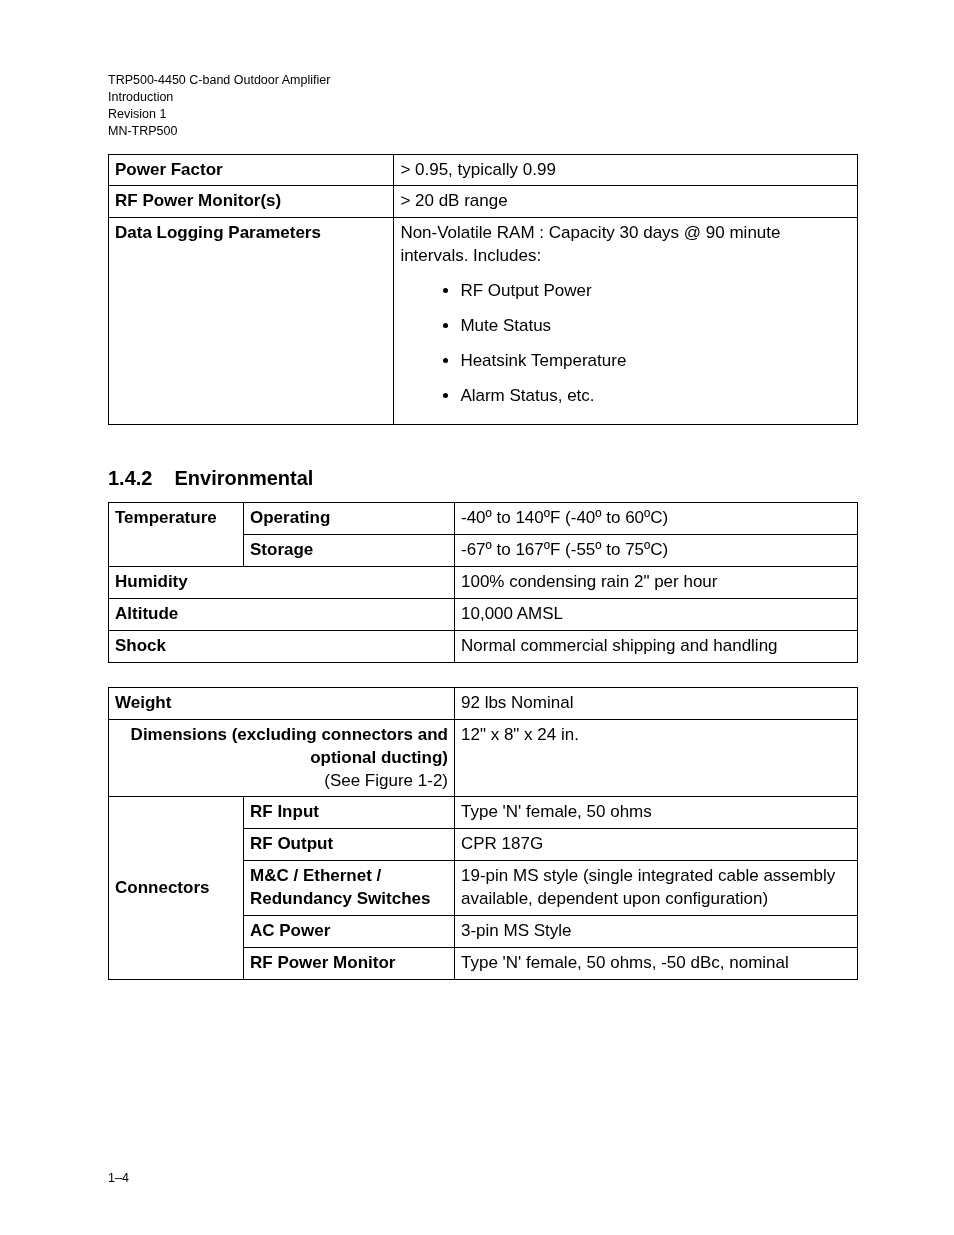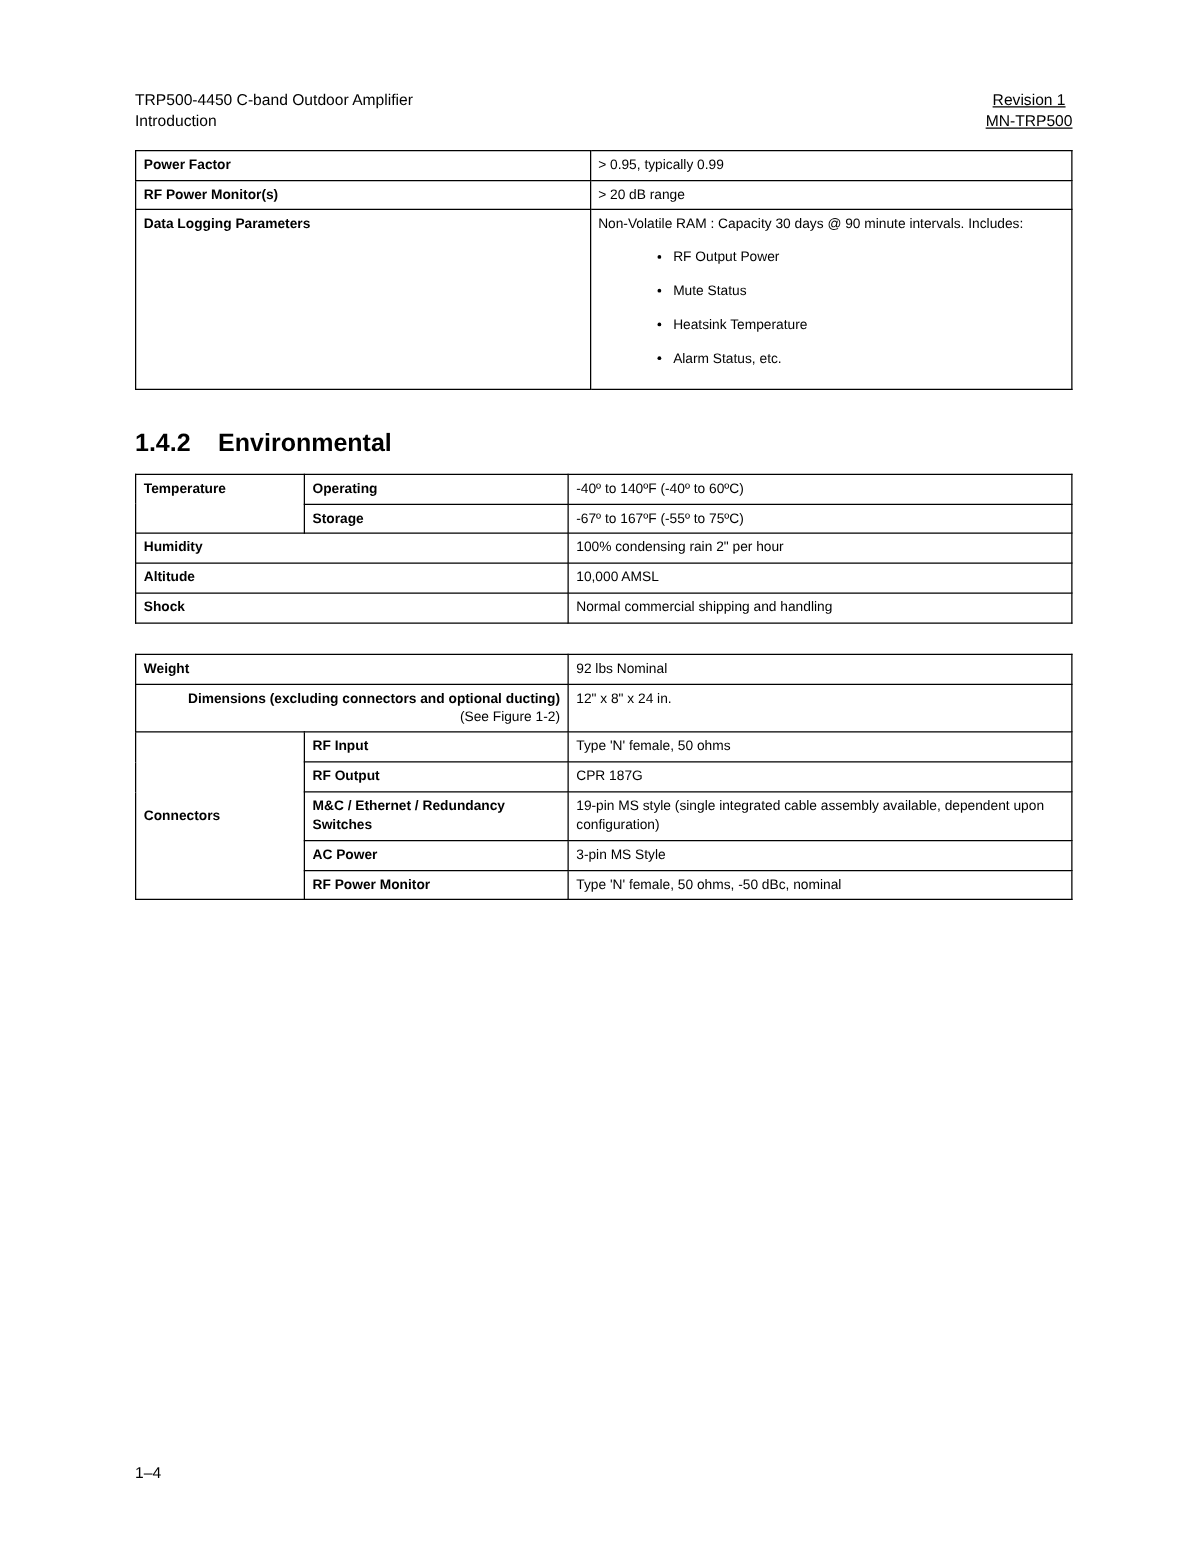--- a/index.html
+++ b/index.html
@@ -17,51 +17,52 @@
     padding: 72px 96px 50px 108px;
     display: flex;
     flex-direction: column;
   }
   .hdr {
     display: flex;
     justify-content: space-between;
     font-size: 12.5px;
     line-height: 1.35;
     margin-bottom: 14px;
+    flex-direction: column;
   }
-  .hdr .right { text-align: center; text-decoration: underline; }
+  .hdr .right { text-align: left; }
 
   table.spec {
     border-collapse: collapse;
     width: 100%;
     margin-bottom: 24px;
   }
   table.spec td {
     border: 1px solid #000;
     padding: 4px 6px;
     vertical-align: top;
-    font-size: 11px;
+    font-size: 17px;
     line-height: 1.35;
   }
   td.lbl { font-weight: bold; width: 320px; }
   td.lbl-narrow { font-weight: bold; width: 122px; }
   td.lbl-sub { font-weight: bold; width: 198px; margin-top: 41px; }
   td.val { font-weight: normal; }
 
   ul.bullets {
     margin: 2px 0 0 0;
     padding-left: 48px;
     list-style-type: disc;
   }
   ul.bullets li { margin: 12px; }
 
   h2.sec {
     font-size: 20px;
     font-weight: bold;
-    margin: 8px 0 12px 0;
+    margin: 18px 0 12px 0;
   }
   h2.sec .num { display: inline-block; margin-right: 22px; }
 
   .footer {
     margin-top: auto;
     text-align: left;
     font-size: 12.5px;
   }
 </style>
 </head>

